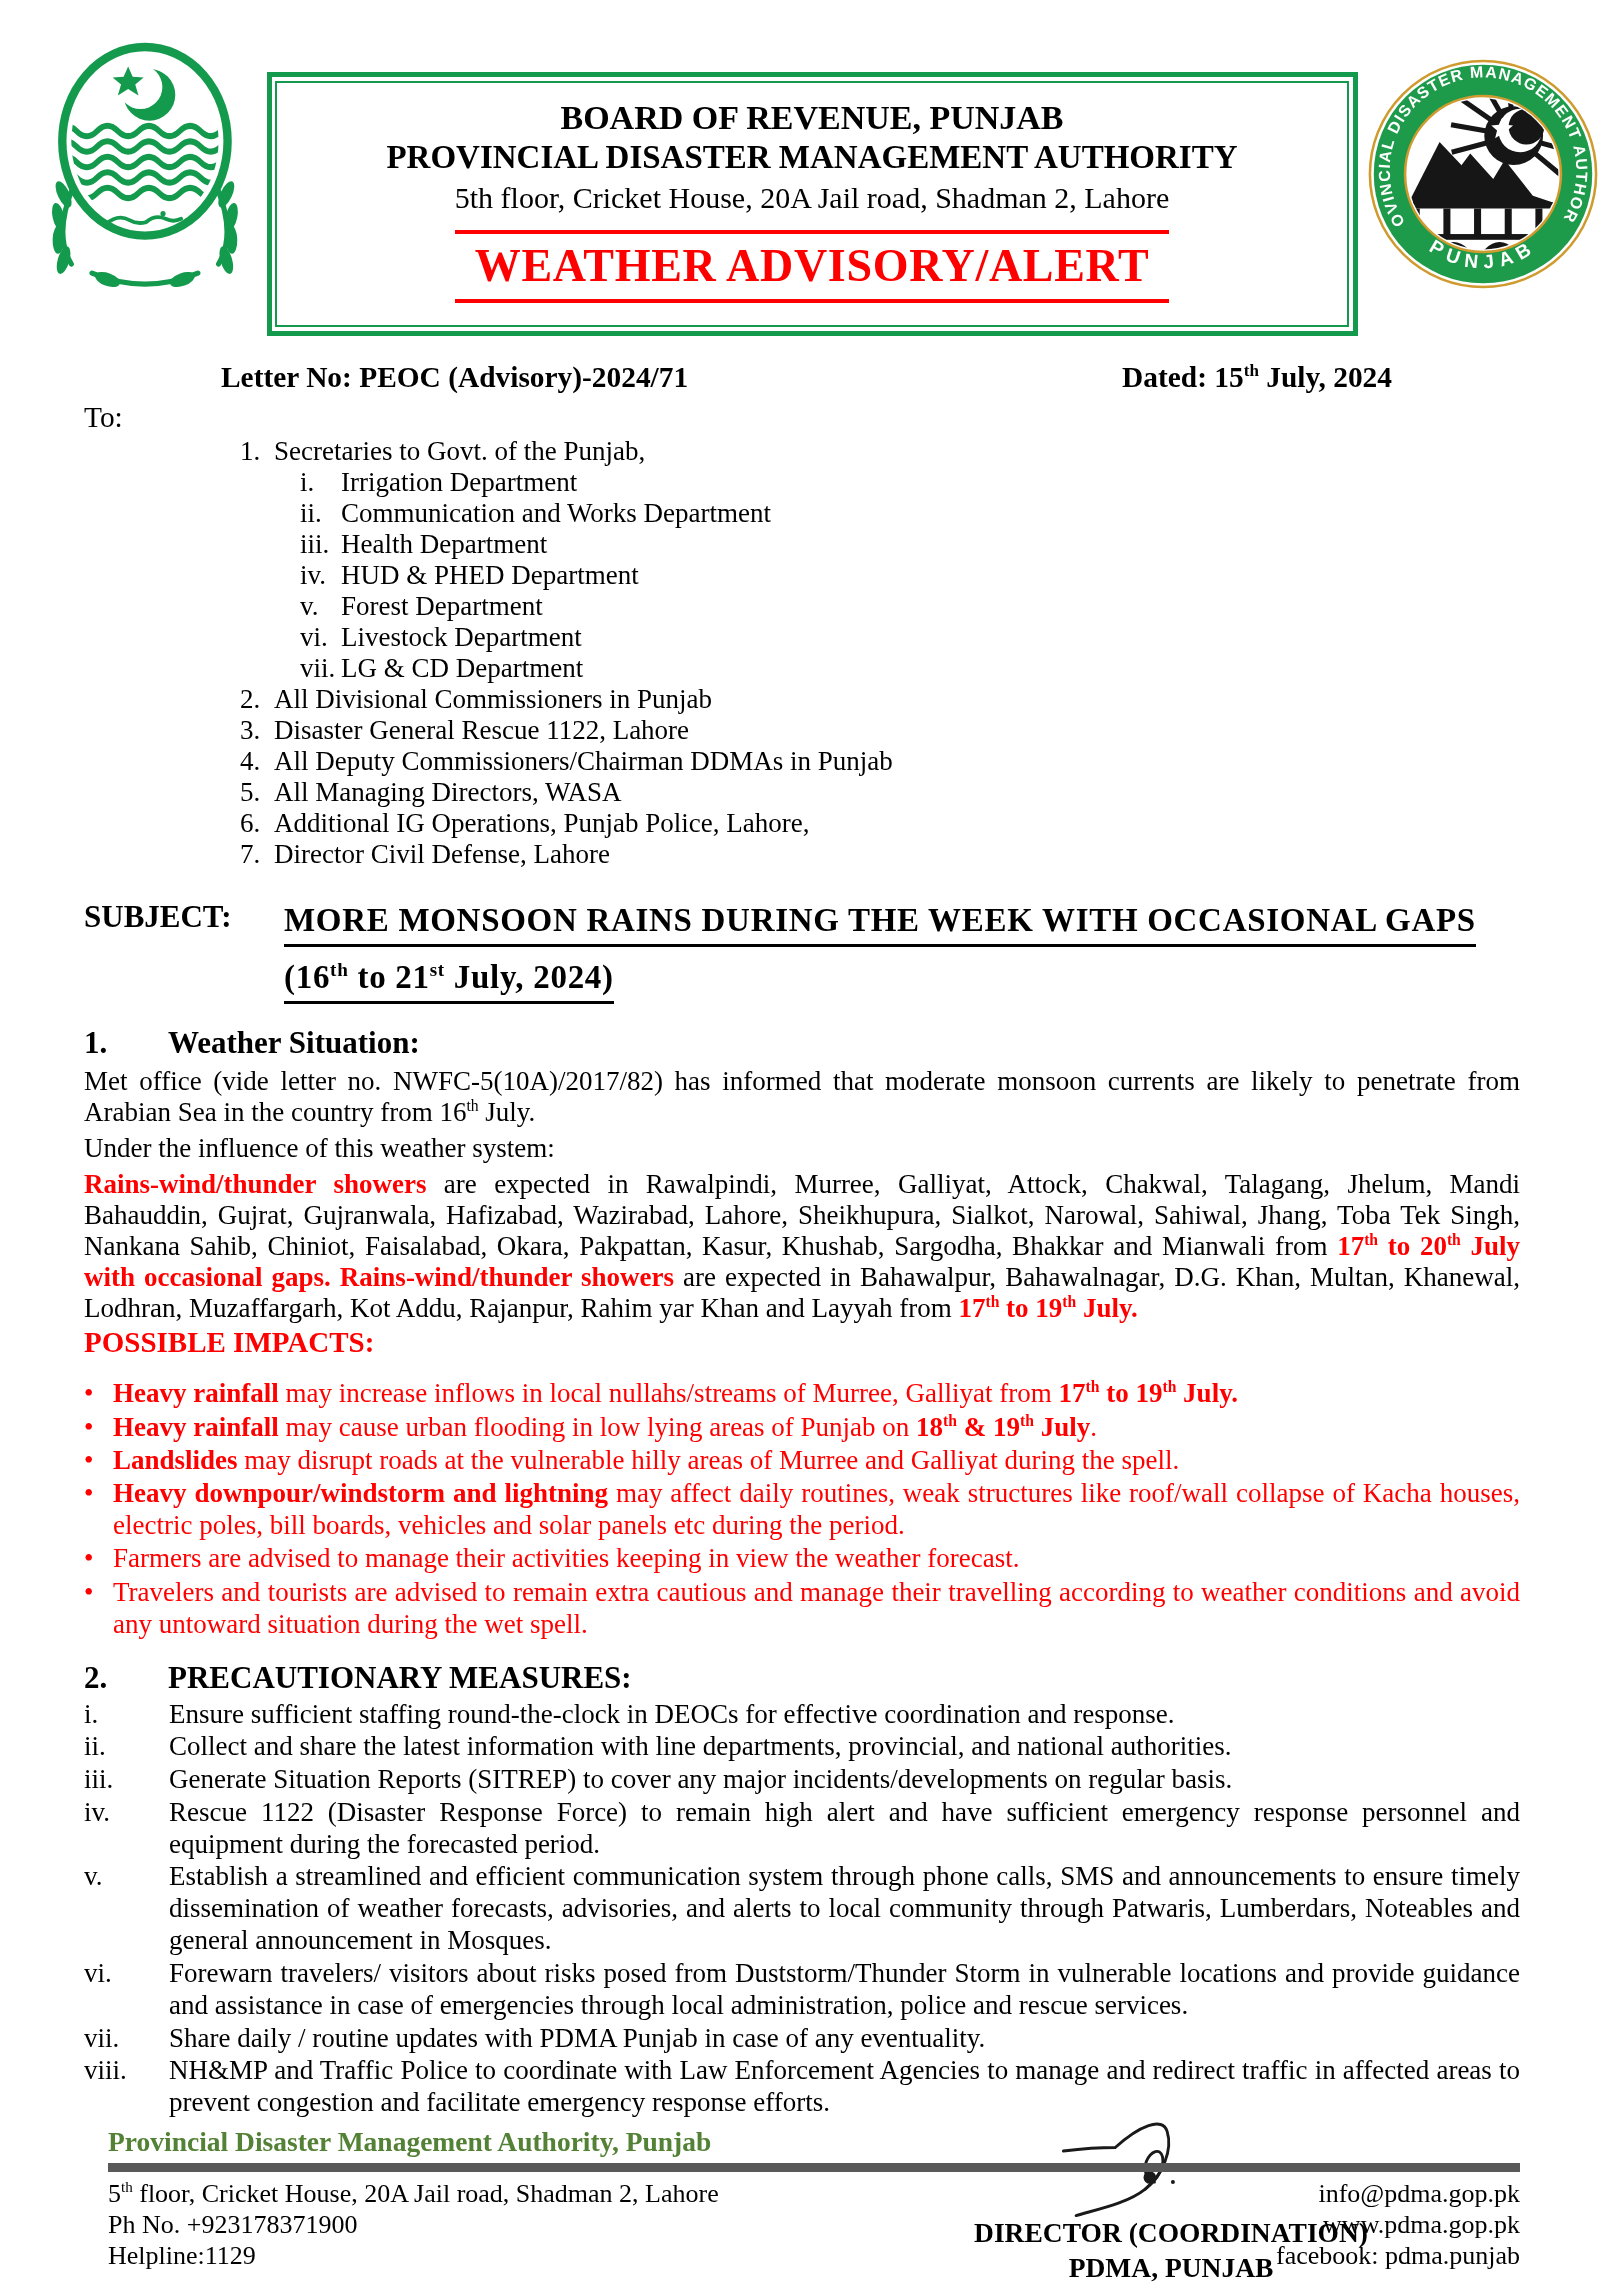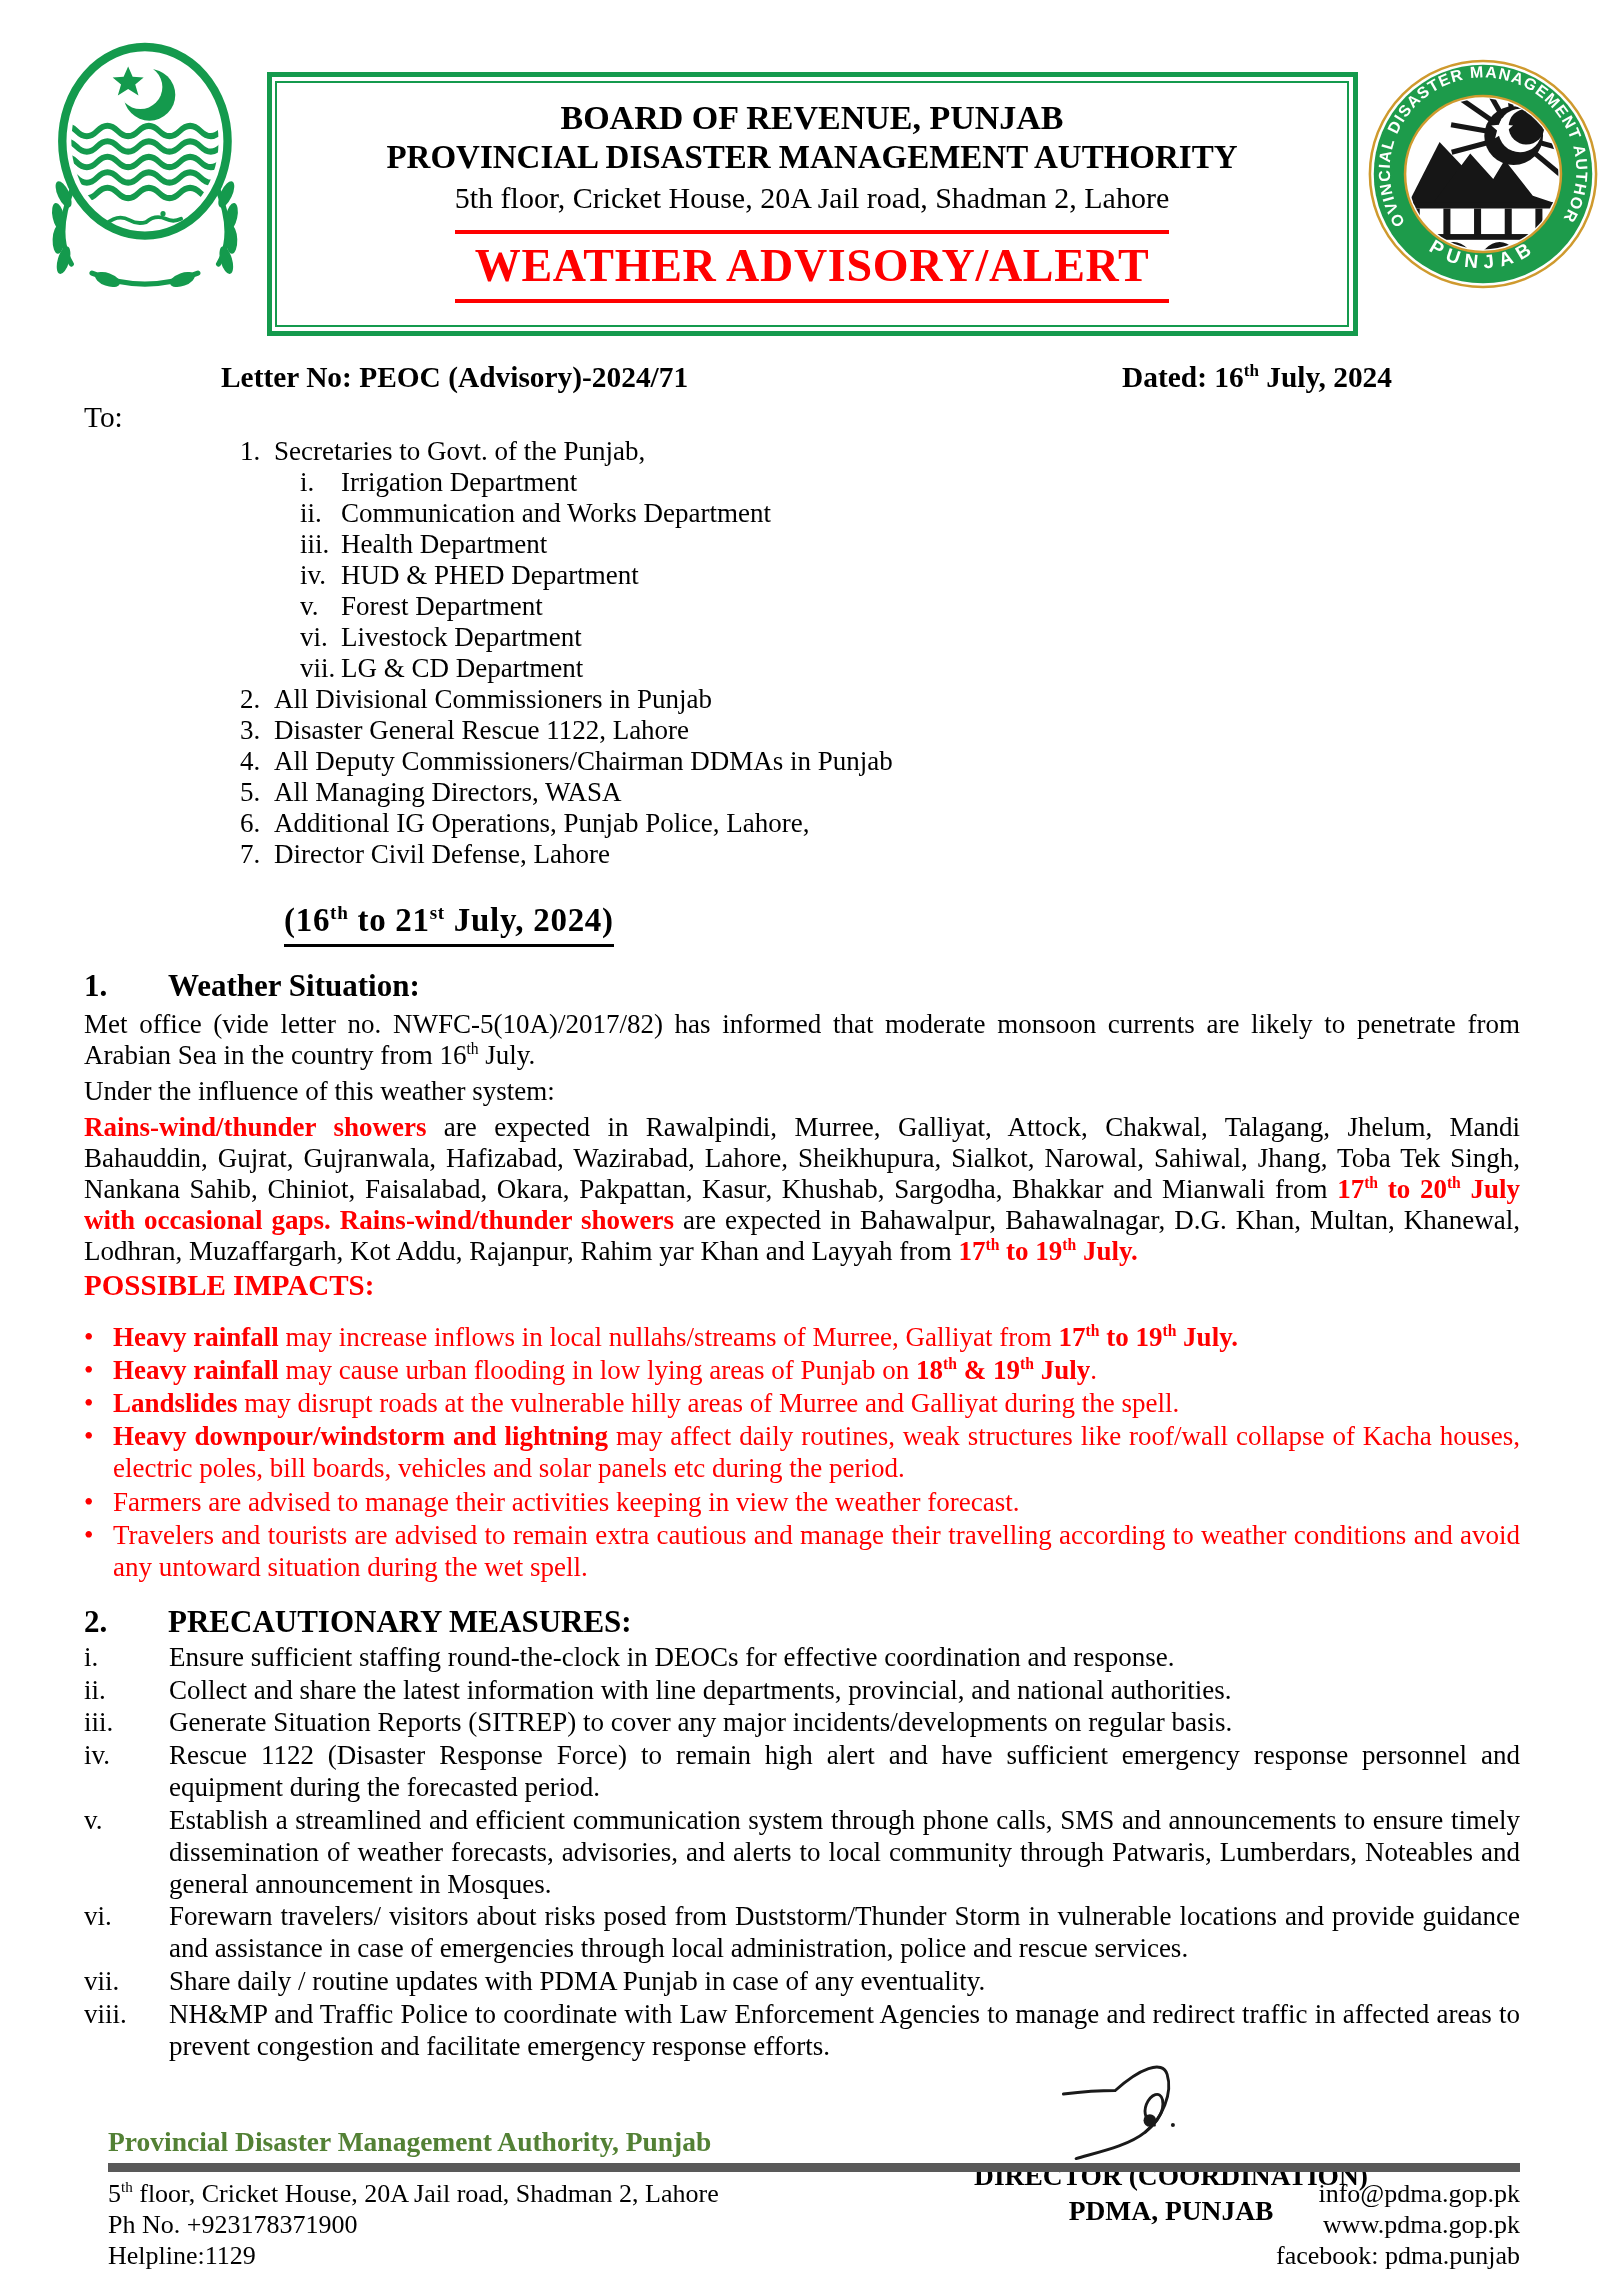--- a/index.html
+++ b/index.html
@@ -203,21 +203,21 @@
           <path d="M44 350 q18 -18 36 0 t36 0 t36 0 t36 0 t36 0 t36 0 t36 0"></path>
         </g>
       </g>
     </svg>
   </div>
 
   <div class="content">
 
     <div class="letter-line">
       <span>Letter No: PEOC (Advisory)-2024/71</span>
-      <span><span>Dated: 16</span><sup>th</sup><span> July, 2024</span></span>
+      <span><span>Dated: 15</span><sup>th</sup><span> July, 2024</span></span>
     </div>
 
     <div class="to-label">To:</div>
 
     <div class="to-list">
 
         <div class="to-item">
           <div class="to-row">
             <span class="to-num">1.</span>
             <span>Secretaries to Govt. of the Punjab,</span>
@@ -304,20 +304,24 @@
         <div class="to-item">
           <div class="to-row">
             <span class="to-num">7.</span>
             <span>Director Civil Defense, Lahore</span>
           </div>
 
         </div>
       </div>
 
     <div class="subject">
+      <div class="subject-row">
+        <span class="subject-label">SUBJECT:</span>
+        <span class="subject-text"><span class="u">MORE MONSOON RAINS DURING THE WEEK WITH OCCASIONAL GAPS</span></span>
+      </div>
       <div class="subject-row">
         <span class="subject-label"></span>
         <span class="subject-text"><span class="u"><span>(16</span><sup>th</sup><span> to 21</span><sup>st</sup><span> July, 2024)</span></span></span>
       </div>
     </div>
 
     <div class="sec-head">
       <span class="sec-num">1.</span>
       <span>Weather Situation:</span>
     </div>

